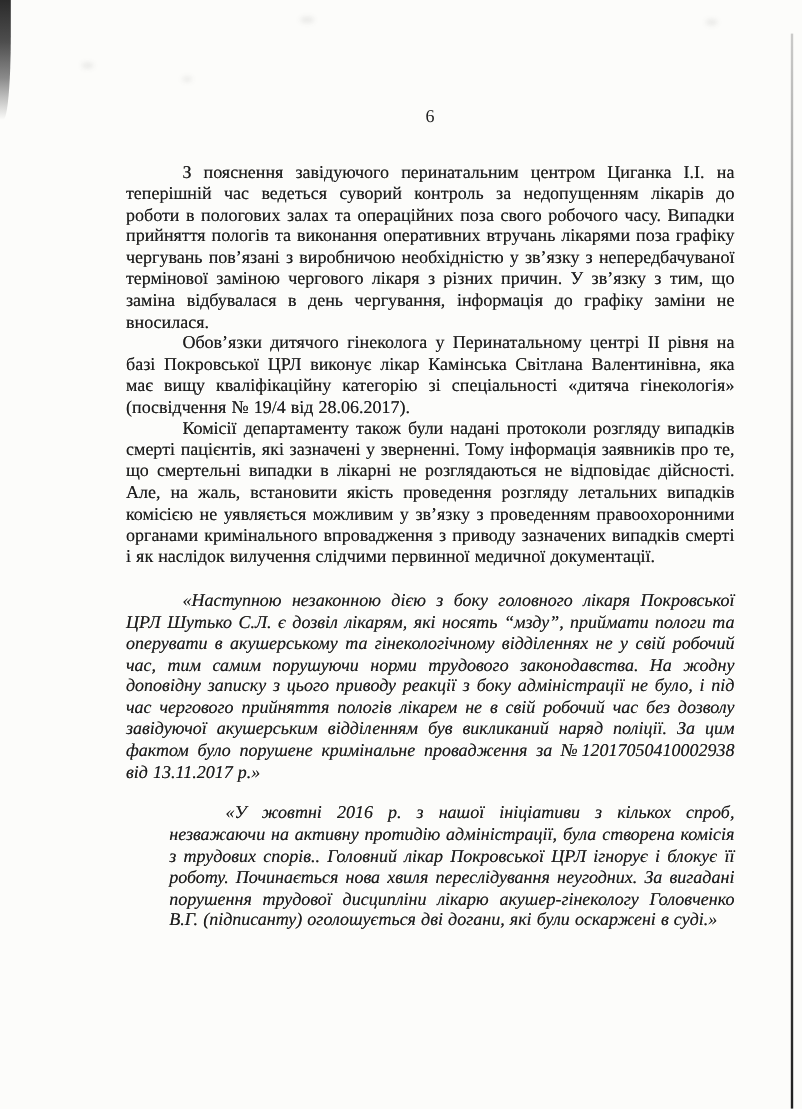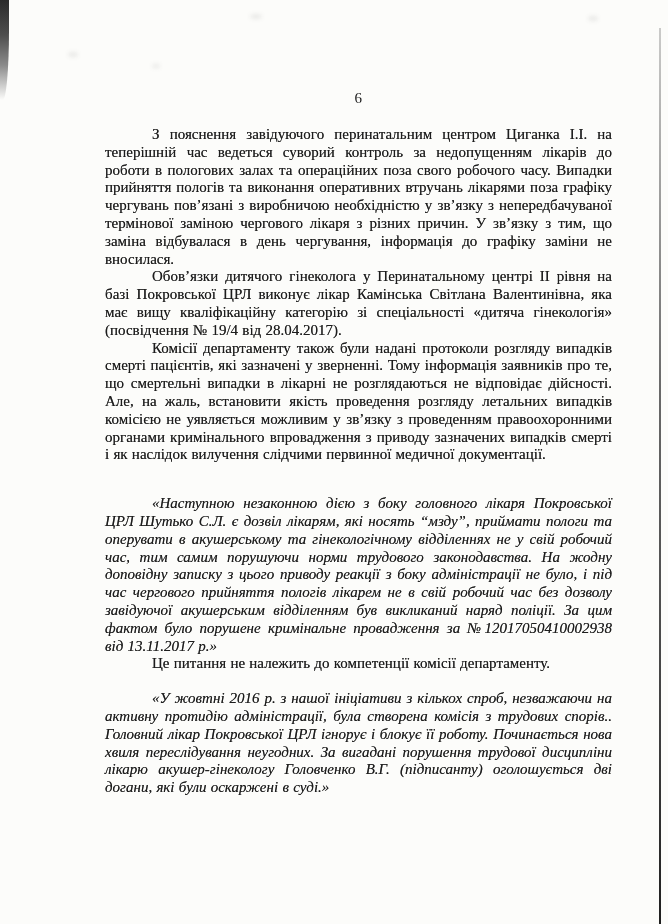--- a/index.html
+++ b/index.html
@@ -25,38 +25,39 @@
     top: 90px;
     left: 105px;
     width: 507px;
     text-align: center;
     font-size: 15px;
     letter-spacing: 0.5px;
   }
   .content {
     position: absolute;
     left: 105px;
-    top: 126px;
+    top: 136px;
     width: 507px;
     font-size: 15px;
     line-height: 17.8px;
     text-align: justify;
     text-shadow: 0 0 0.5px rgba(25,25,25,0.7);
     word-spacing: 0.5px;
   }
   .content p {
     margin: 0;
     text-indent: 47px;
   }
   .content p.quote {
     font-style: italic;
-    margin-top: 31px;
+    margin-top: 19px;
   }
   .content p.quote.tight {
     margin-top: 17px;
+    margin-left: 36px;
   }
   
   .corner-mark {
     position: absolute;
     left: 0;
     top: 0;
     width: 9px;
     height: 100px;
     background: linear-gradient(180deg, #2b2b2b 0%, #4e4e4e 35%, #8a8a8a 65%, rgba(150,150,150,0) 100%);
     border-radius: 0 0 70% 0;
@@ -89,20 +90,19 @@
   <div class="edge-line"></div>
   <div class="smudge s1"></div>
   <div class="smudge s2"></div>
   <div class="smudge s3"></div>
   <div class="smudge s4"></div>
 
   <div class="page-number">6</div>
 
   <div class="content">
     <p>З пояснення завідуючого перинатальним центром Циганка І.І. на теперішній час ведеться суворий контроль за недопущенням лікарів до роботи в пологових залах та операційних поза свого робочого часу. Випадки прийняття пологів та виконання оперативних втручань лікарями поза графіку чергувань пов’язані з виробничою необхідністю у зв’язку з непередбачуваної термінової заміною чергового лікаря з різних причин. У зв’язку з тим, що заміна відбувалася в день чергування, інформація до графіку заміни не вносилася.</p>
-    <p>Обов’язки дитячого гінеколога у Перинатальному центрі ІІ рівня на базі Покровської ЦРЛ виконує лікар Камінська Світлана Валентинівна, яка має вищу кваліфікаційну категорію зі спеціальності «дитяча гінекологія» (посвідчення № 19/4 від 28.04.2017).</p>
+    <p>Обов’язки дитячого гінеколога у Перинатальному центрі ІІ рівня на базі Покровської ЦРЛ виконує лікар Камінська Світлана Валентинівна, яка має вищу кваліфікаційну категорію зі спеціальності «дитяча гінекологія» (посвідчення № 19/4 від 28.06.2017).</p>
     <p>Комісії департаменту також були надані протоколи розгляду випадків смерті пацієнтів, які зазначені у зверненні. Тому інформація заявників про те, що смертельні випадки в лікарні не розглядаються не відповідає дійсності. Але, на жаль, встановити якість проведення розгляду летальних випадків комісією не уявляється можливим у зв’язку з проведенням правоохоронними органами кримінального впровадження з приводу зазначених випадків смерті і як наслідок вилучення слідчими первинної медичної документації.</p>
     <p class="quote">«Наступною незаконною дією з боку головного лікаря Покровської ЦРЛ Шутько С.Л. є дозвіл лікарям, які носять “мзду”, приймати пологи та оперувати в акушерському та гінекологічному відділеннях не у свій робочий час, тим самим порушуючи норми трудового законодавства. На жодну доповідну записку з цього приводу реакції з боку адміністрації не було, і під час чергового прийняття пологів лікарем не в свій робочий час без дозволу завідуючої акушерським відділенням був викликаний наряд поліції. За цим фактом було порушене кримінальне провадження за №12017050410002938 від 13.11.2017 р.»</p>
-    <p>Це питання не належить до компетенції комісії департаменту.</p>
     <p class="quote tight">«У жовтні 2016 р. з нашої ініціативи з кількох спроб, незважаючи на активну протидію адміністрації, була створена комісія з трудових спорів.. Головний лікар Покровської ЦРЛ ігнорує і блокує її роботу. Починається нова хвиля переслідування неугодних. За вигадані порушення трудової дисципліни лікарю акушер-гінекологу Головченко В.Г. (підписанту) оголошується дві догани, які були оскаржені в суді.»</p>
   </div>
 
 </div>
 
 </body></html>

